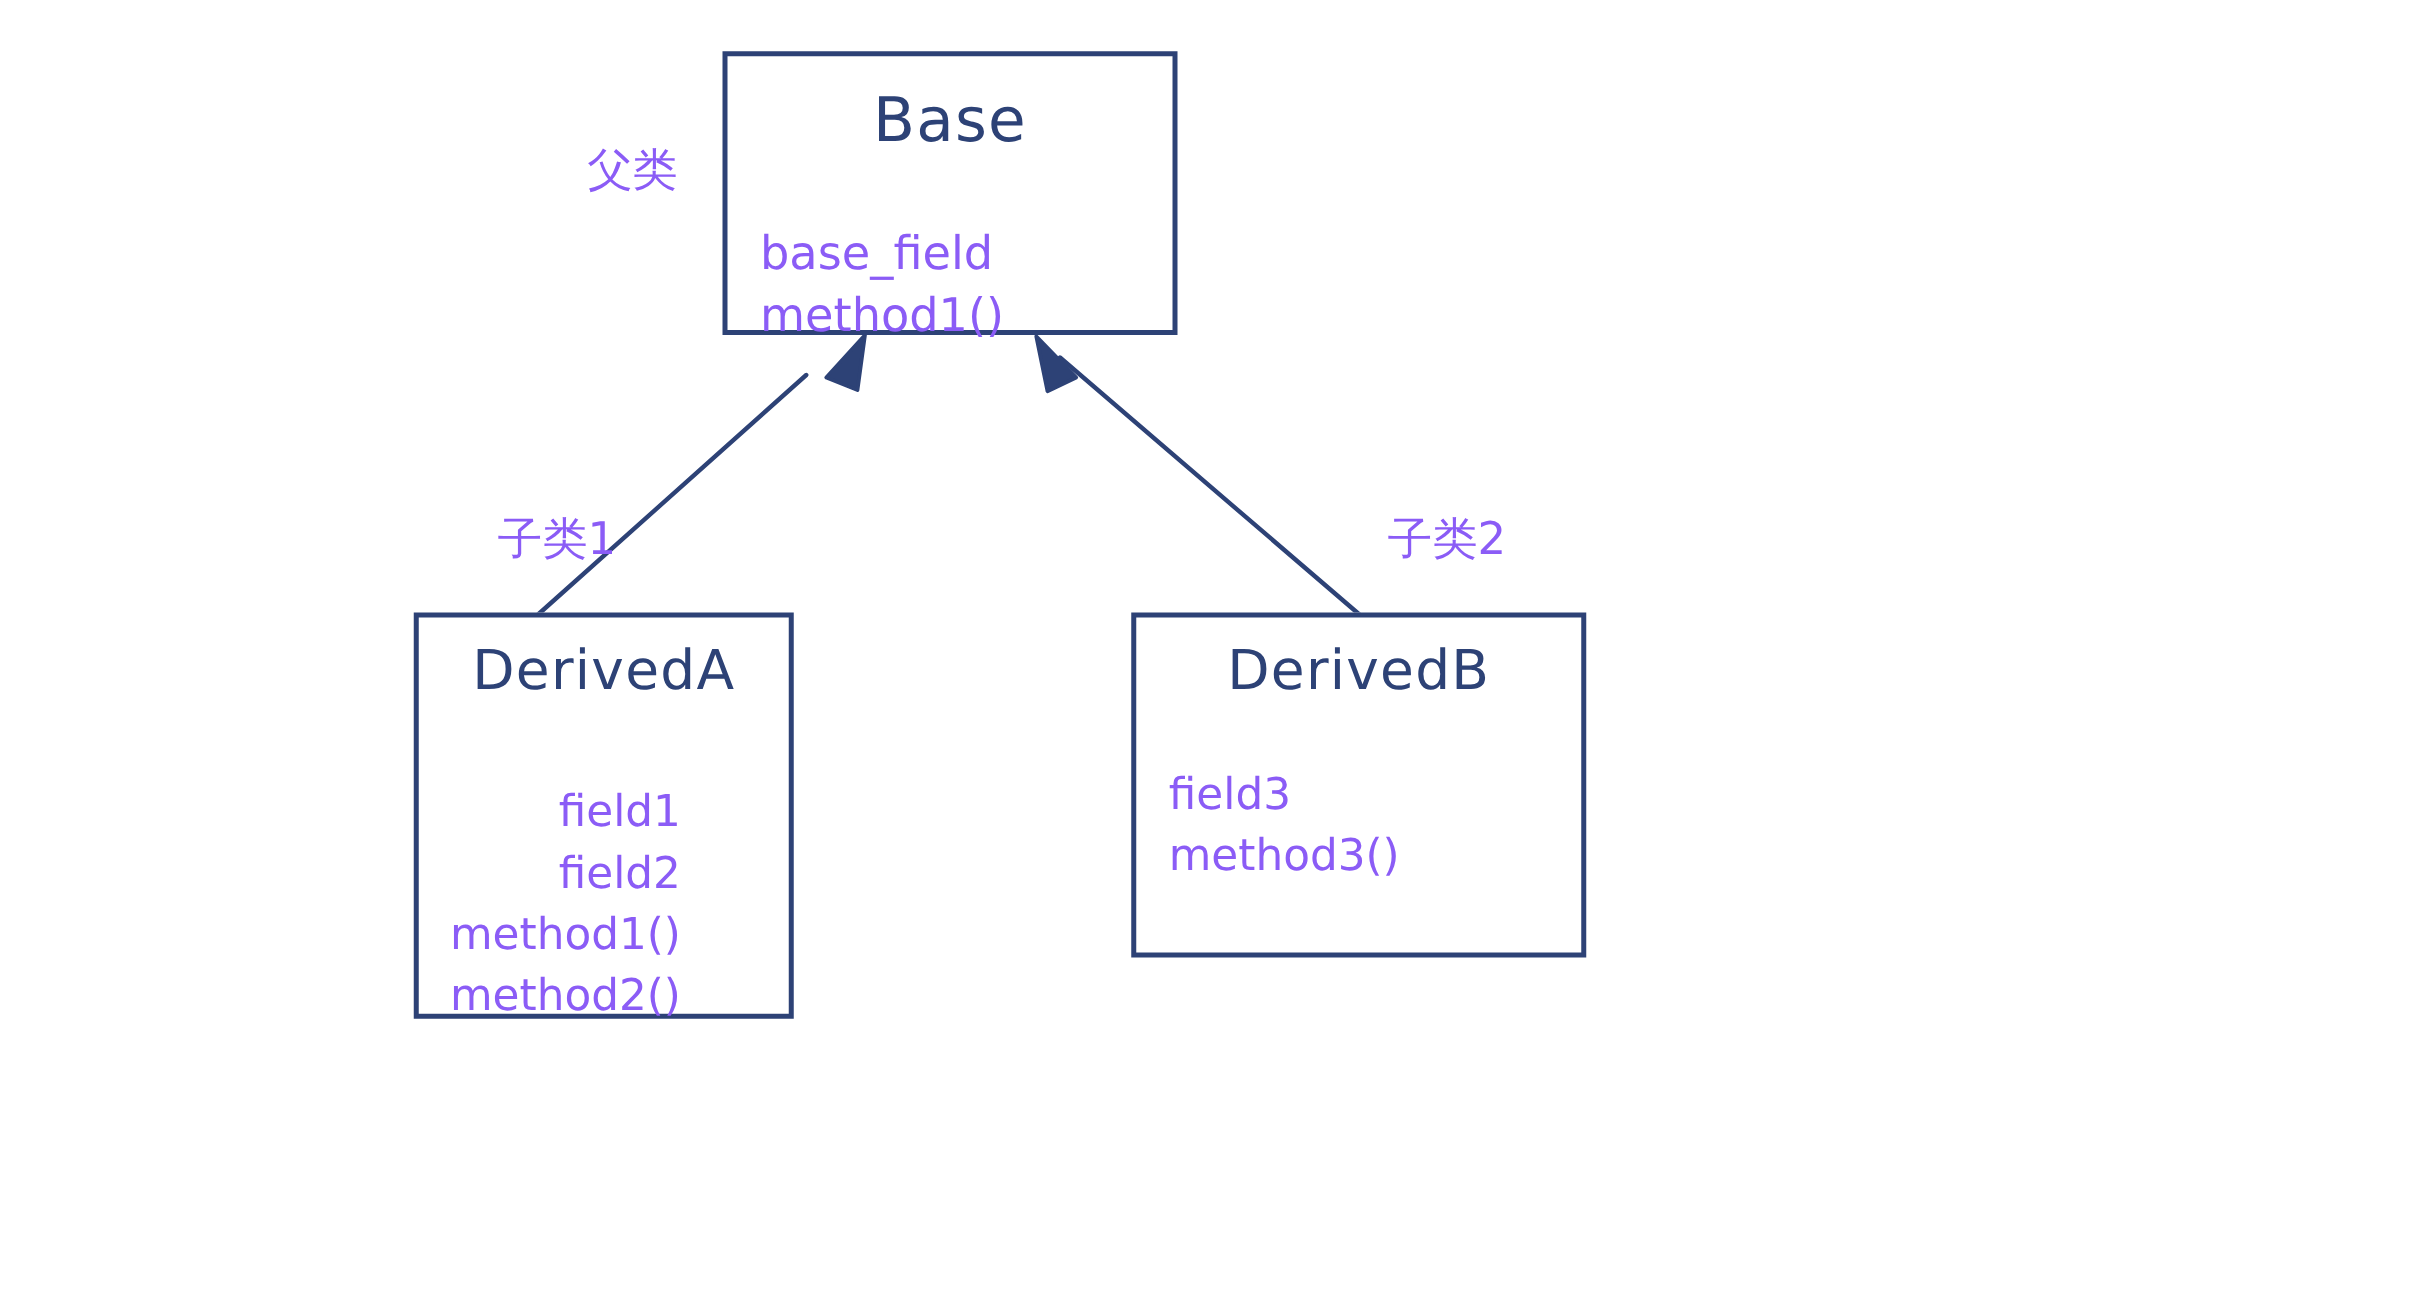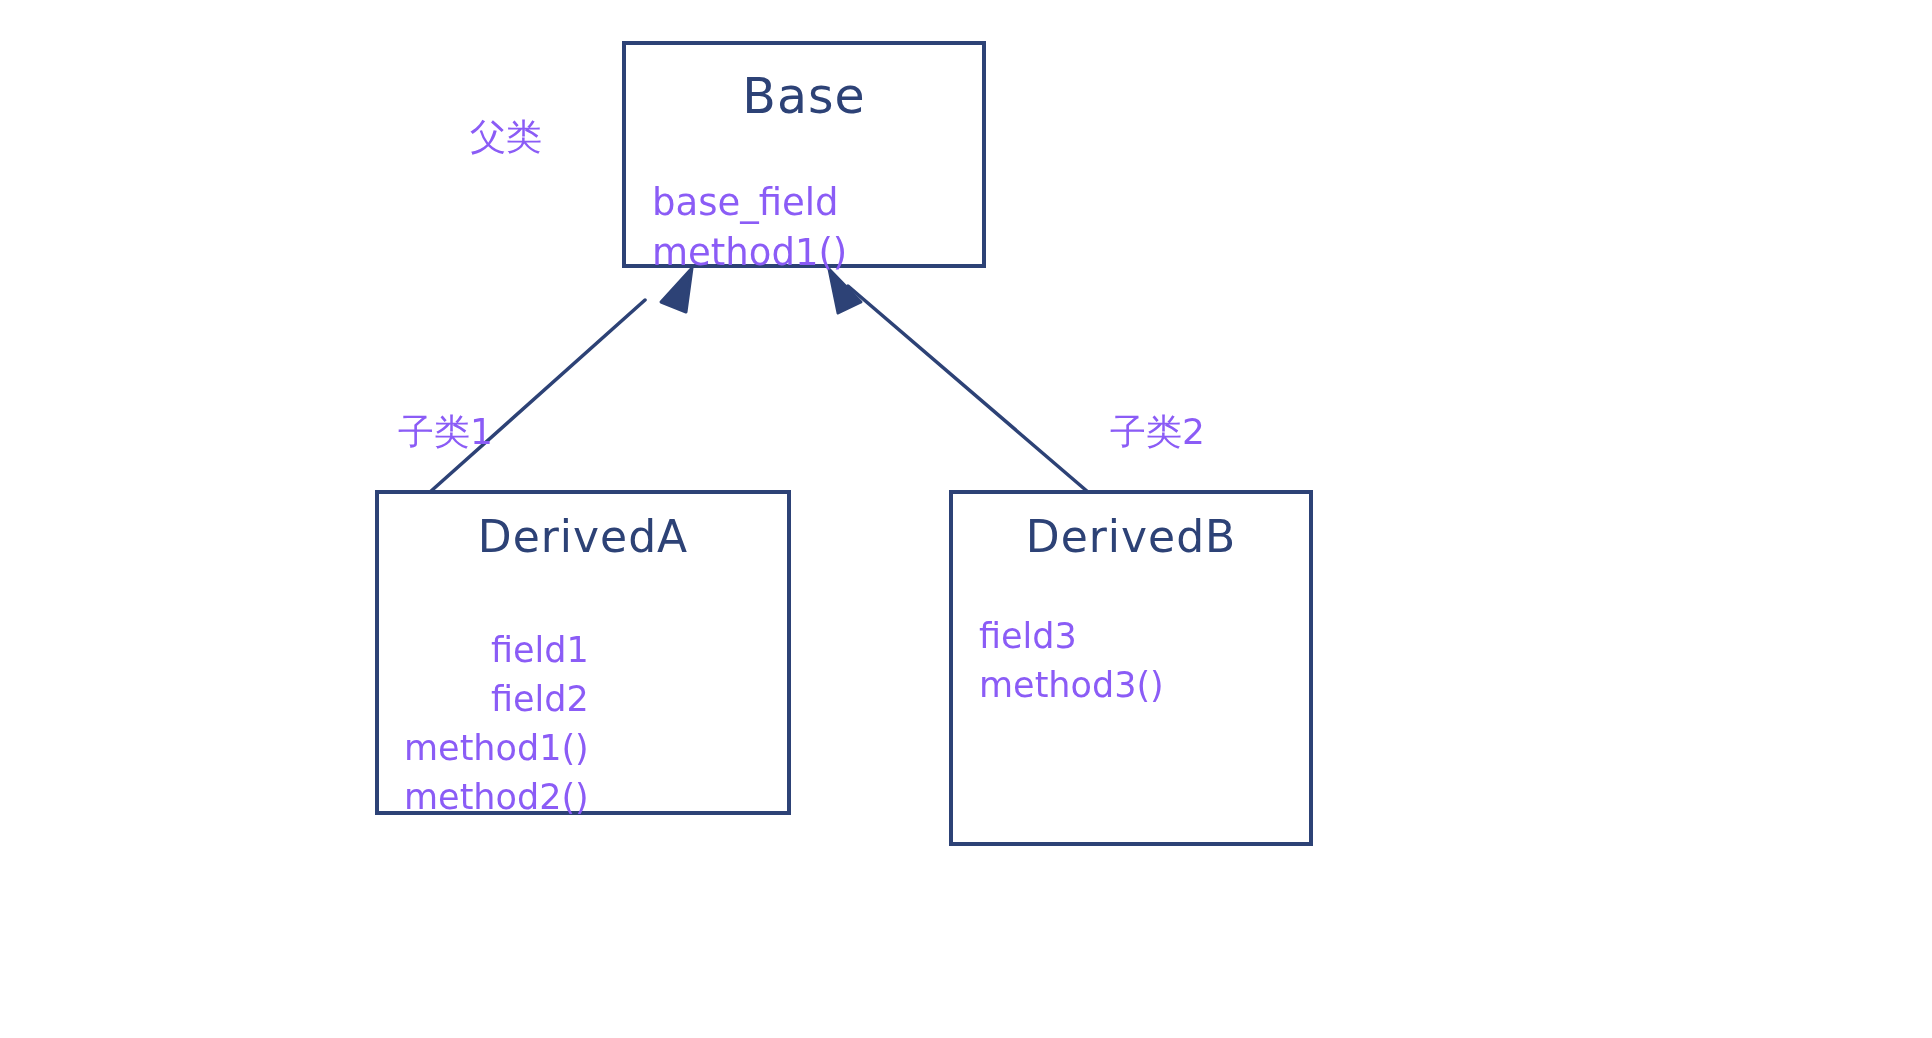--- a/index.html
+++ b/index.html
@@ -24,21 +24,20 @@
     width: 1932px;
     height: 1038px;
   }
 
   
   .class-box {
     position: absolute;
     box-sizing: border-box;
     border: 4px solid #2d4276;
     background: #ffffff;
-    margin-left: 44px;
   }
   .class-title {
     position: absolute;
     left: 0;
     right: 0;
     text-align: center;
     color: #2d4276;
     font-family: "DejaVu Sans", sans-serif;
     font-weight: 400;
     letter-spacing: 1px;
@@ -71,42 +70,42 @@
     left: 26px;
     top: 133px;
     font-size: 37px;
     line-height: 50px;
   }
 
   
   #box-derived-a {
     left: 331px;
     top: 490px;
-    width: 416px;
+    width: 304px;
     height: 325px;
   }
   #box-derived-a .class-title {
     top: 19px;
     font-size: 44px;
     line-height: 48px;
   }
   #box-derived-a .members {
     left: 25px;
     top: 132px;
     font-size: 35px;
     line-height: 49px;
     text-align: right;
   }
 
   
   #box-derived-b {
     left: 905px;
     top: 490px;
     width: 364px;
-    height: 356px;
+    height: 276px;
   }
   #box-derived-b .class-title {
     top: 19px;
     font-size: 44px;
     line-height: 48px;
   }
   #box-derived-b .members {
     left: 26px;
     top: 118px;
     font-size: 35px;

